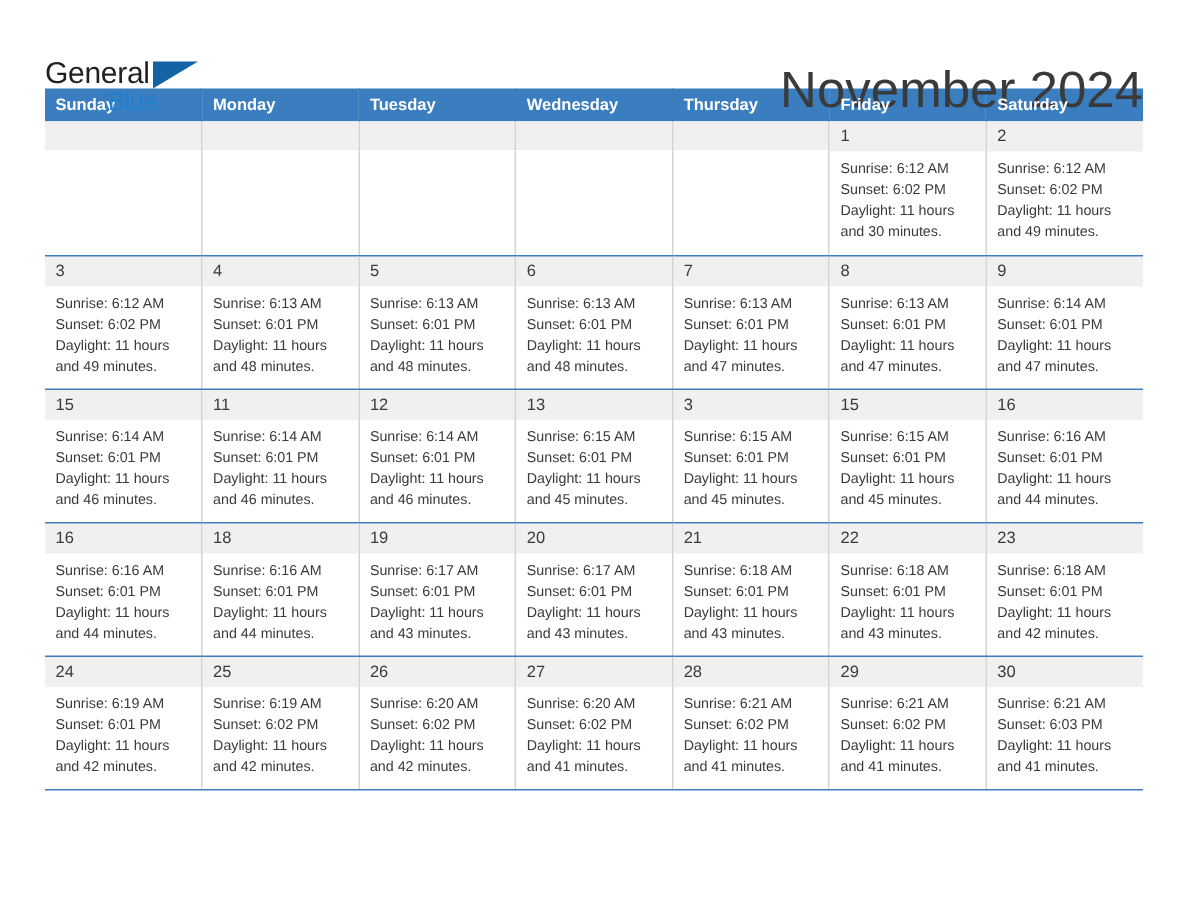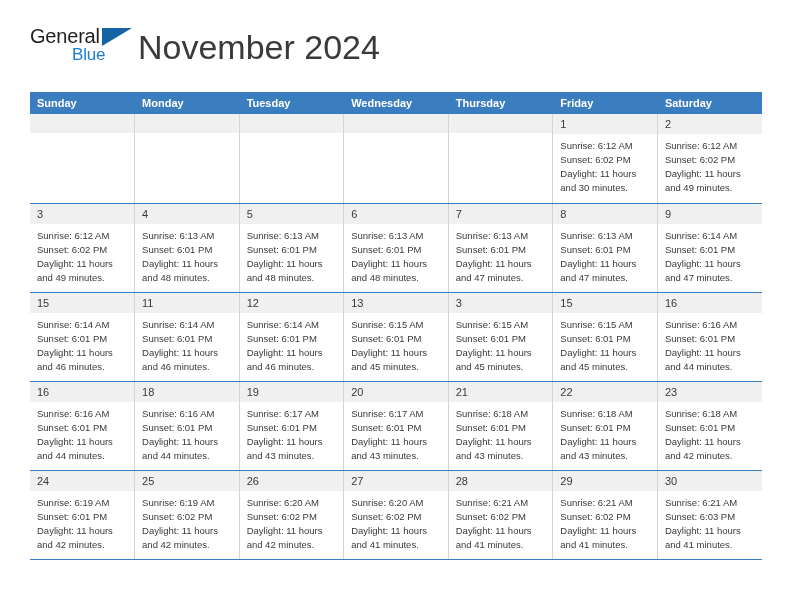--- a/index.html
+++ b/index.html
@@ -18,22 +18,23 @@
     width: 792px;
     height: 612px;
     box-sizing: border-box;
     padding: 0 30px;
   }
 
   
   .topbar {
     display: flex;
     align-items: flex-start;
-    padding-top: 26px;
-    height: 92px;
+    justify-content: space-between;
+    padding-top: 39px;
+    height: 59px;
     box-sizing: border-box;
   }
   .brand {
     position: relative;
     width: 108px;
     height: 52px;
     user-select: none;
   }
   .brand-general {
     position: absolute;

